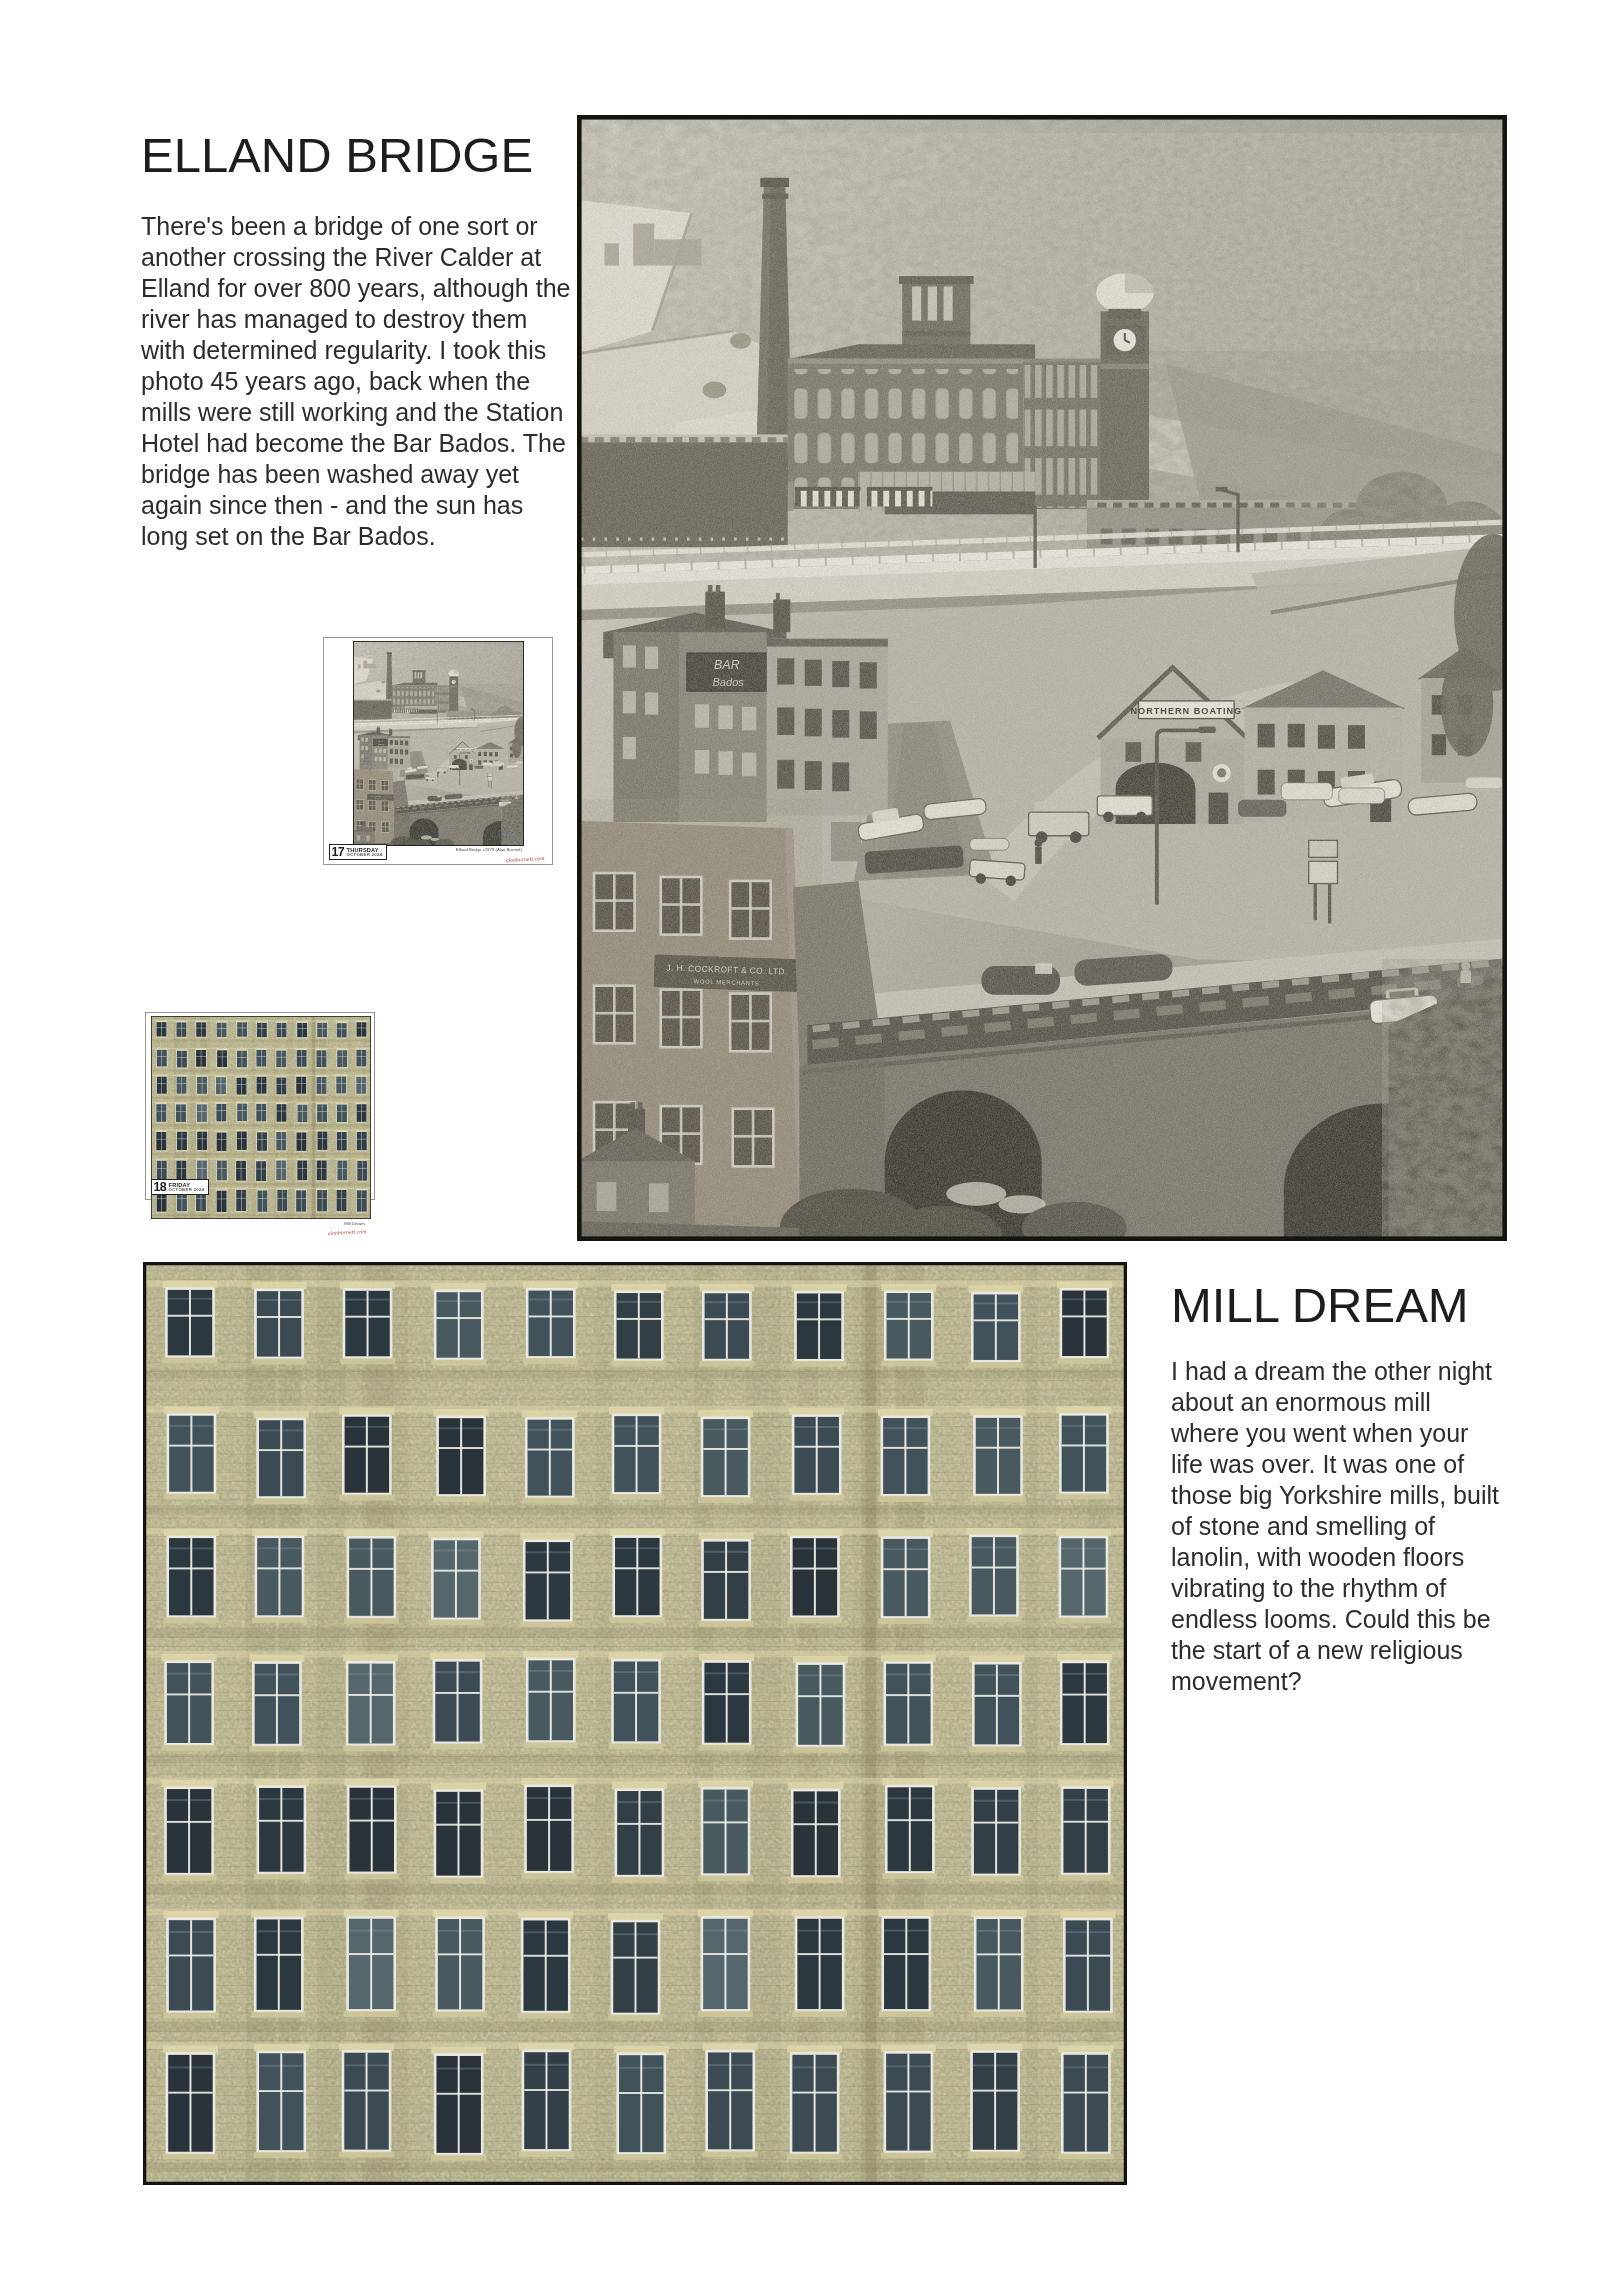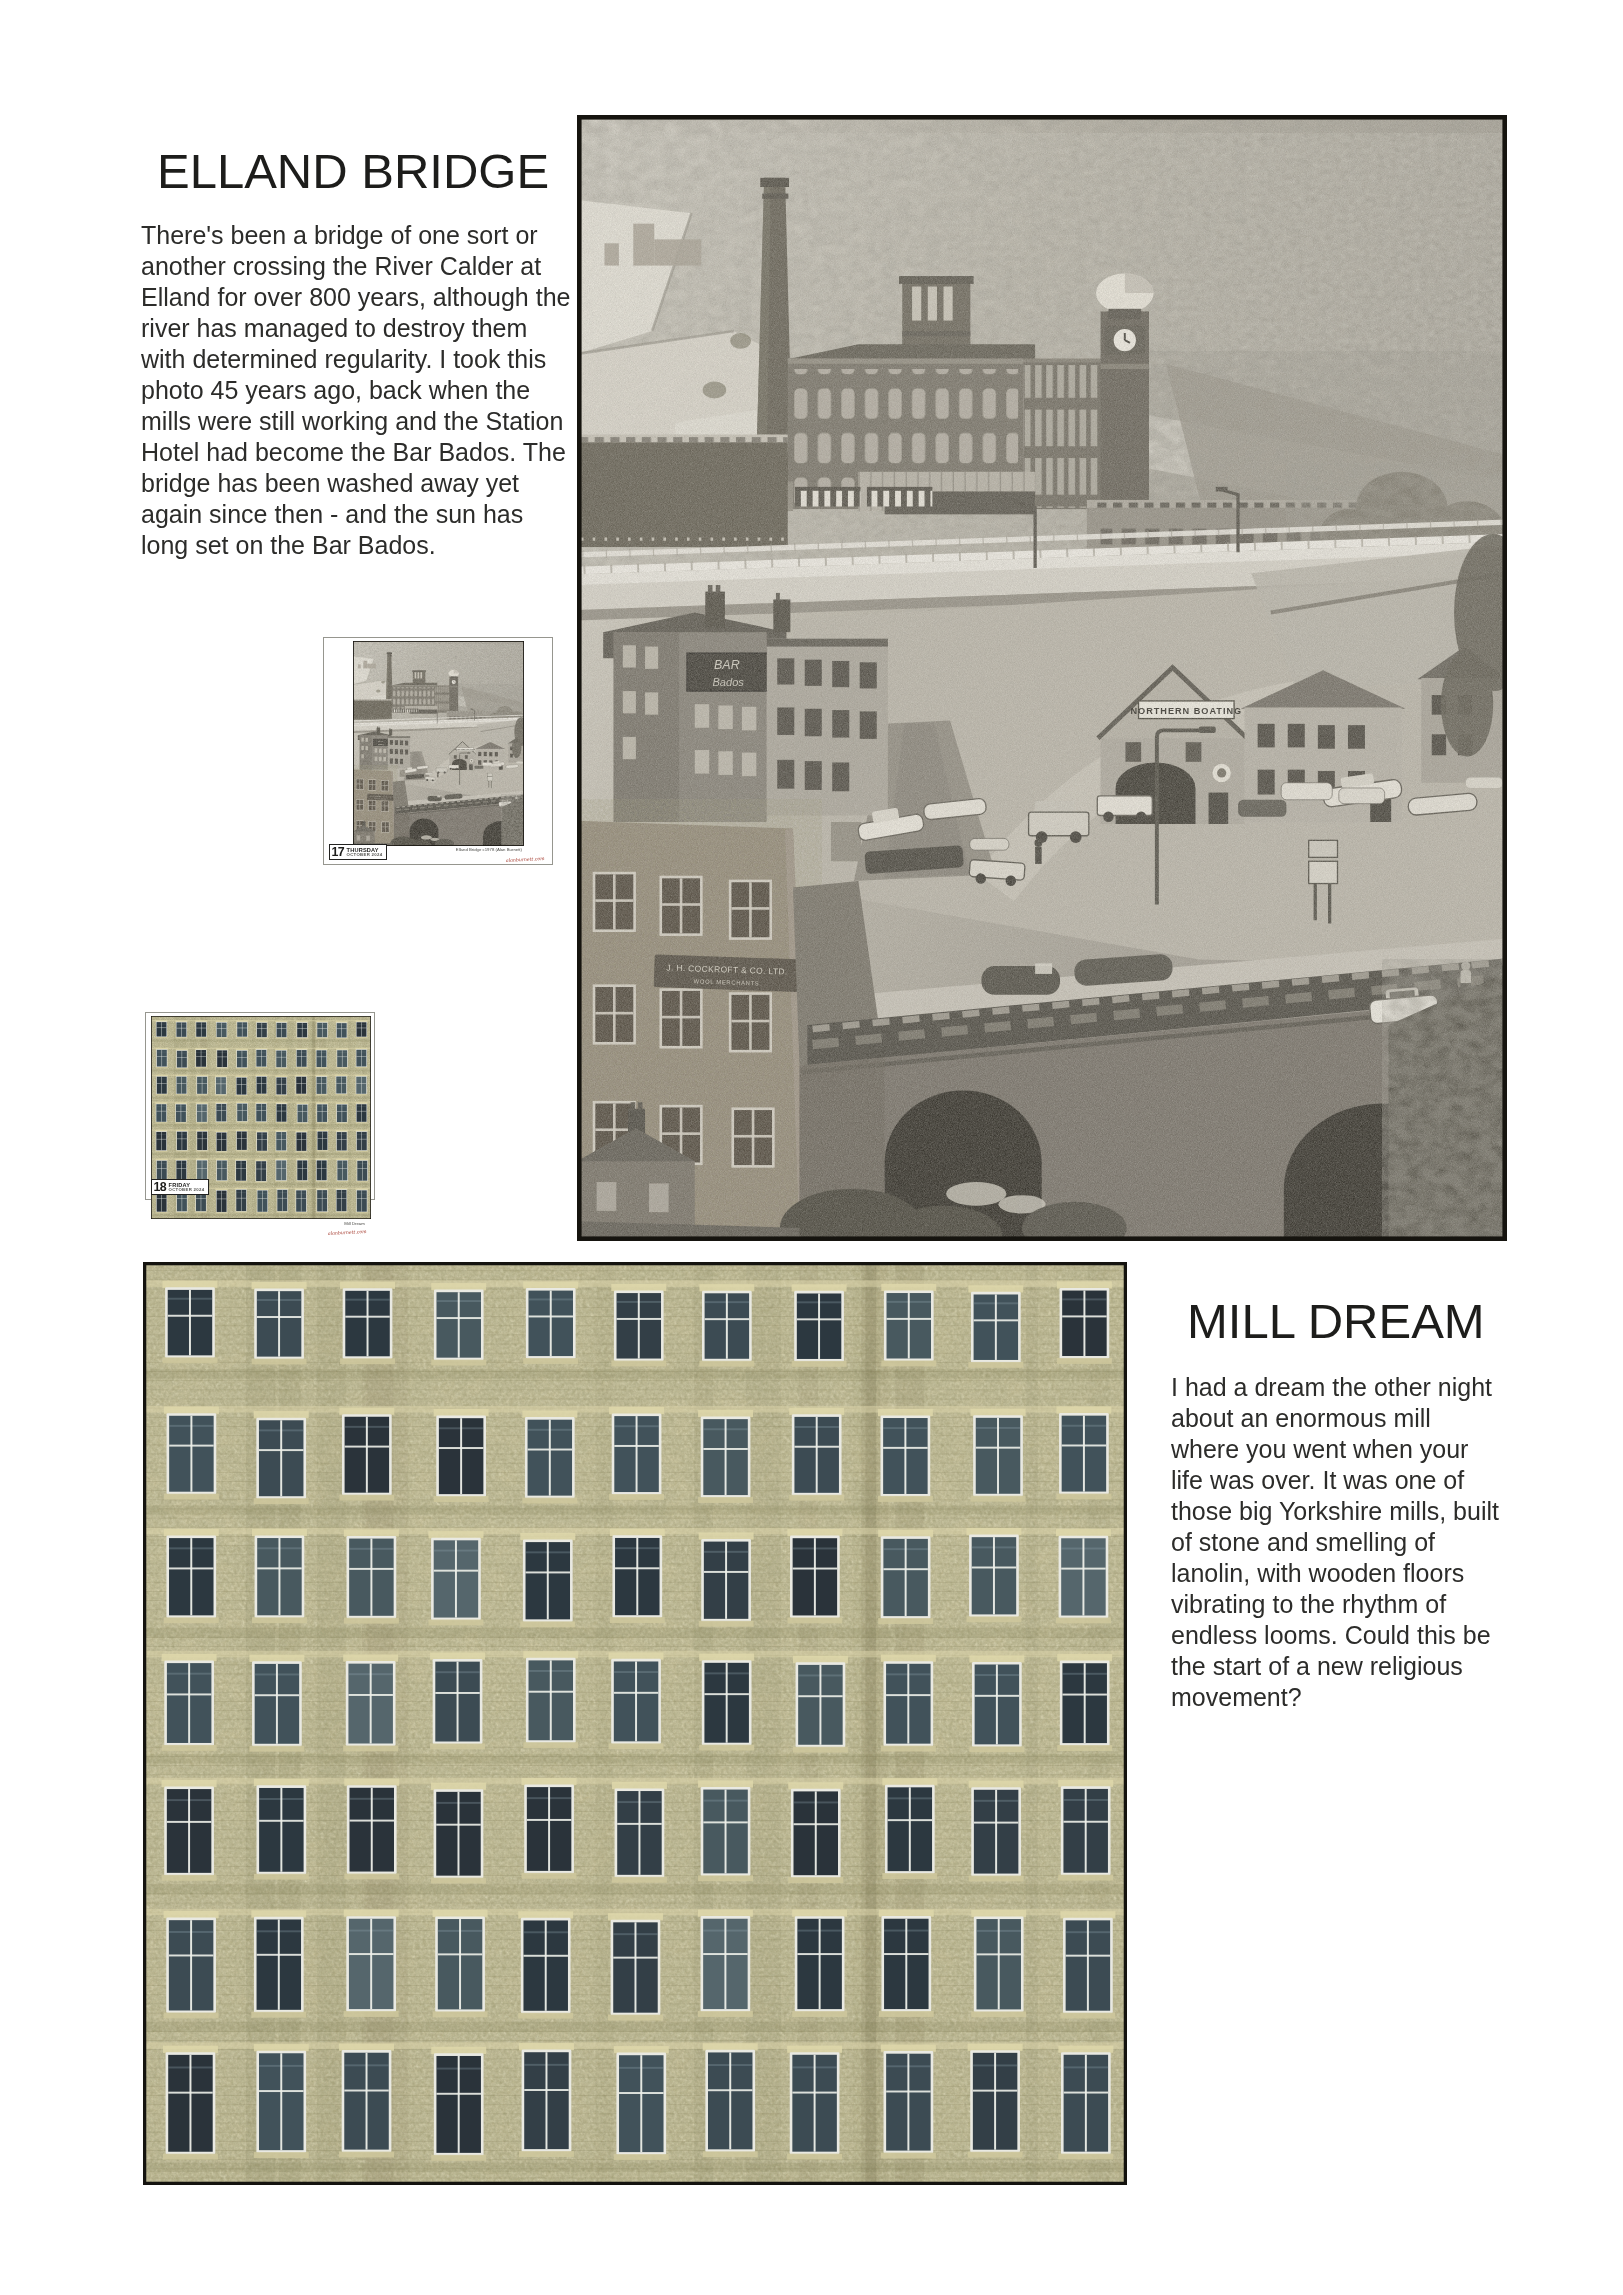--- a/index.html
+++ b/index.html
@@ -2,24 +2,24 @@
 <html style="font-size:10.5px"><head>
 <meta charset="utf-8">
 <style>
   html,body { margin:0; padding:0; }
   body {
     width:1623px; height:2295px; position:relative; background:#ffffff;
     font-family:"Liberation Sans","DejaVu Sans",sans-serif;
     overflow:hidden;
   }
   .article { position:absolute; }
-  .article h1 { font-size:49px; font-weight:400; color:#1d1d1b; margin:16px; line-height:1.05; letter-spacing:0; }
+  .article h1 { font-size:49px; font-weight:400; color:#1d1d1b; margin:0; line-height:1.05; letter-spacing:0; }
   .article p  { font-size:25px; line-height:31px; color:#2c2c2a; margin:0; }
   #article-elland { left:141px; top:130px; width:434px; }
-  #article-elland p { margin-top:23px; }
+  #article-elland p { margin-top:30px; }
   #article-mill { left:1171px; top:1280px; width:332px; }
   #article-mill p { margin-top:25px; }
 
   .photo { position:absolute; }
   .photo svg { display:block; width:100%; height:100%; }
   #photo-elland { left:577px; top:115px; width:930px; height:1126px; }
   #photo-mill   { left:143px; top:1262px; width:984px; height:923px; }
 
   .calendar { position:absolute; background:#fff; border:1.3px solid #96968f; box-sizing:border-box; }
   #cal1 { left:323px; top:637px;  width:230px; height:228px;padding-left:20px; }

